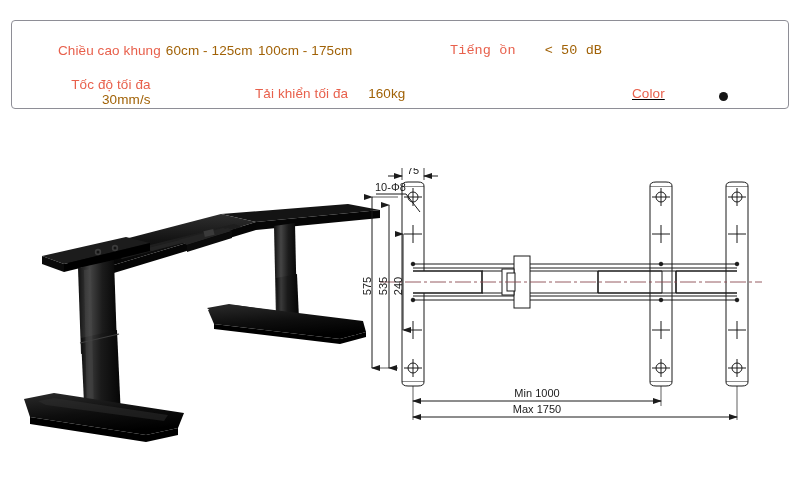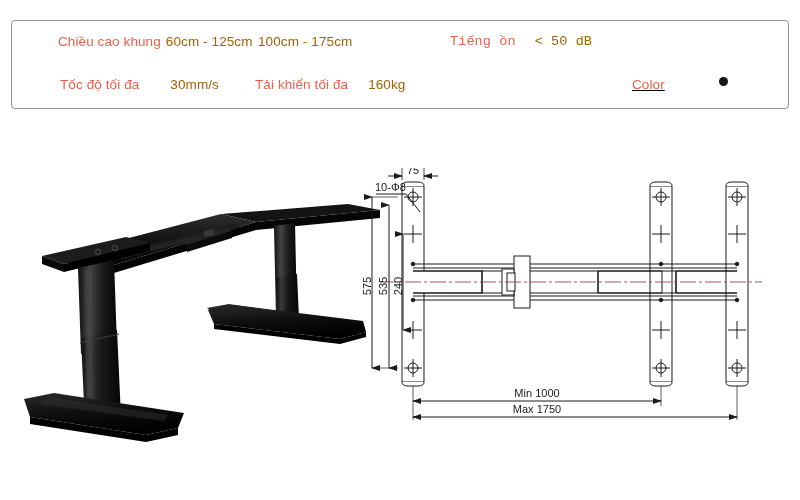--- a/index.html
+++ b/index.html
@@ -34,21 +34,21 @@
     display: block;
   }
   #spec-row-1 { top: 13px; }
   #spec-row-2 { top: 56px; }
 
   .spec-cell {
     position: absolute;
     top: 0;
     height: 24px;
     display: flex;
-    align-items: flex-start;
+    align-items: flex-end;
     white-space: nowrap;
   }
   .spec-label {
     color: #e8604c;
     font-size: 13.5px;
     letter-spacing: .1px;
   }
   .spec-value {
     color: #a16207;
     font-size: 13.5px;
@@ -102,30 +102,30 @@
       <span class="spec-label">Chiều cao khung</span>
       <span class="spec-value gap-sm">60cm - 125cm</span>
     </div>
 
     <div class="spec-cell" style="left:243px;">
       <span class="spec-value gap-none">100cm - 175cm</span>
     </div>
 
     <div class="spec-cell" style="left:438px;font-family:Liberation Mono, monospace;">
       <span class="spec-label">Tiếng ồn</span>
-      <span class="spec-value" style="margin-left:19px;">&lt; 50 dB</span>
+      <span class="spec-value" style="margin-left:29px;">&lt; 50 dB</span>
     </div>
 
   </div>
 
   <div class="spec-row" id="spec-row-2">
 
-    <div class="spec-cell" style="left:48px;">
+    <div class="spec-cell" style="left:48px;flex-direction:column;">
       <span class="spec-label">Tốc độ tối đa</span>
-      <span class="spec-value" style="margin-left:31px;">30mm/s</span>
+      <span class="spec-value" style="margin-left:42px;">30mm/s</span>
     </div>
 
     <div class="spec-cell" style="left:243px;">
       <span class="spec-label">Tải khiển tối đa</span>
       <span class="spec-value" style="margin-left:20px;">160kg</span>
     </div>
 
 
     <div class="spec-cell" style="left:620px;text-decoration:underline;">
       <span class="spec-label">Color</span>

